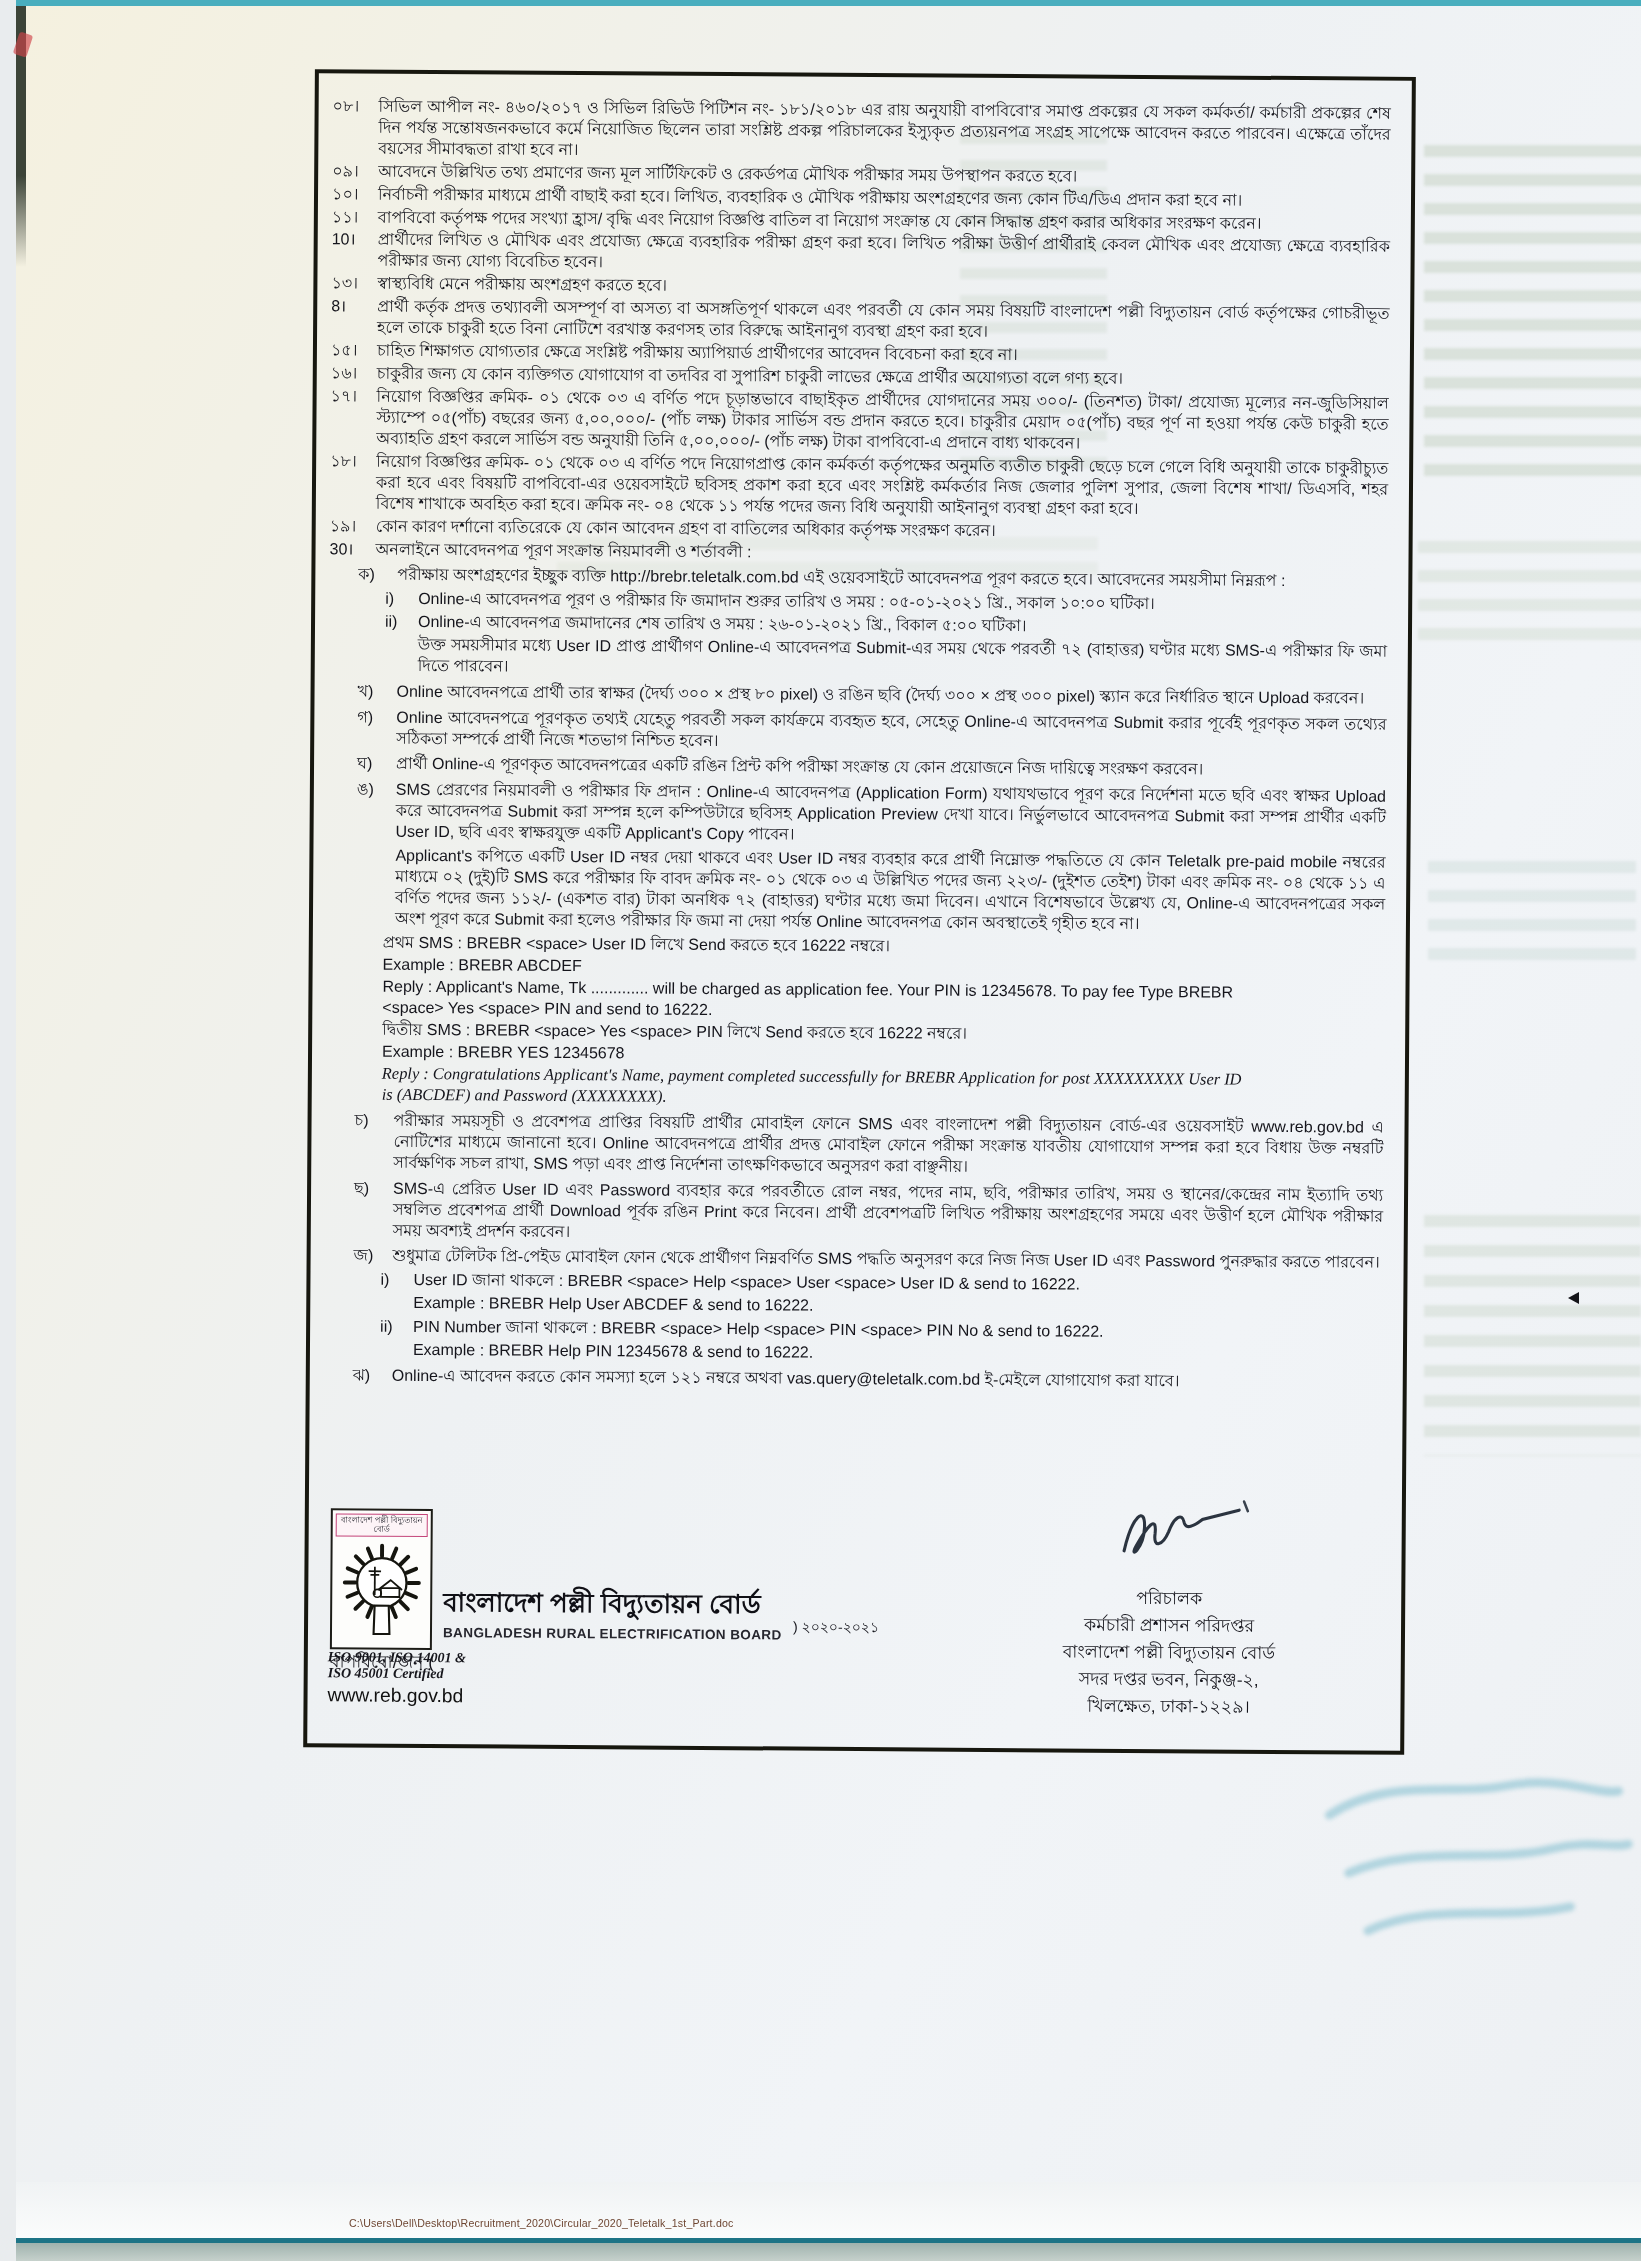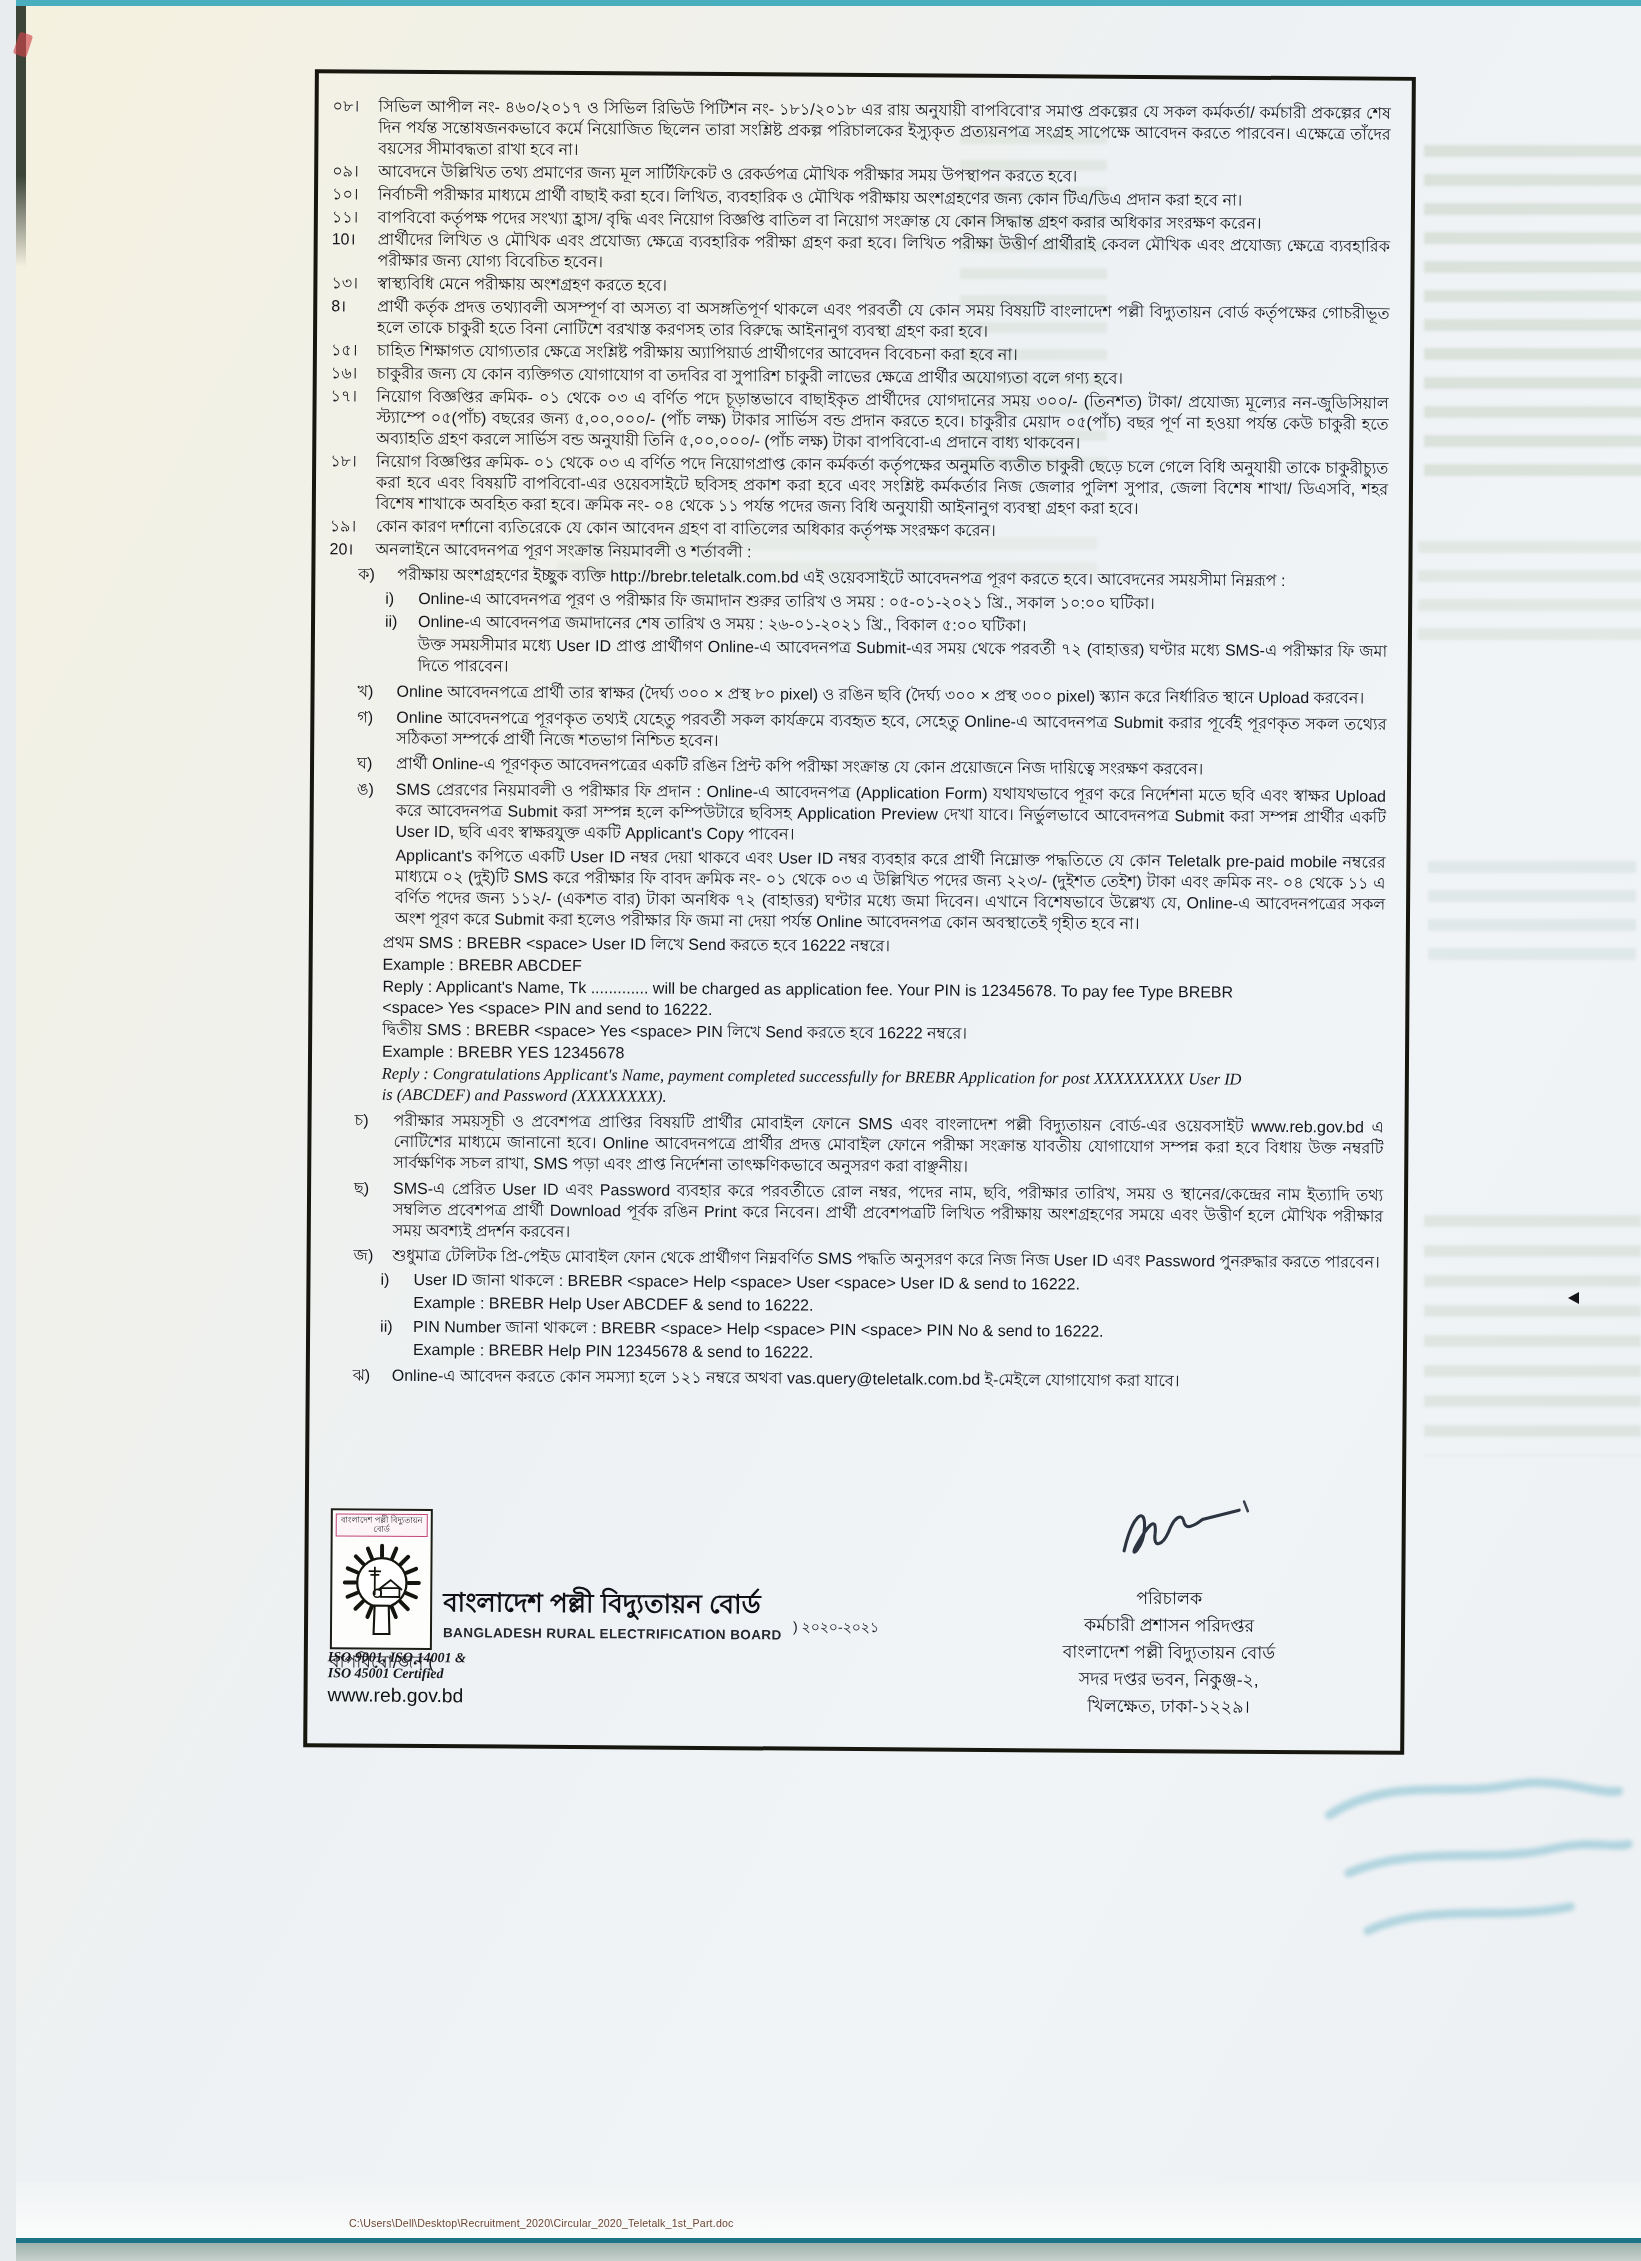--- a/index.html
+++ b/index.html
@@ -139,21 +139,21 @@
         </div>
       <div class="row">
           <span class="num">১৮।</span>
           <span class="txt">নিয়োগ বিজ্ঞপ্তির ক্রমিক- ০১ থেকে ০৩ এ বর্ণিত পদে নিয়োগপ্রাপ্ত কোন কর্মকর্তা কর্তৃপক্ষের অনুমতি ব্যতীত চাকুরী ছেড়ে চলে গেলে বিধি অনুযায়ী তাকে চাকুরীচ্যুত করা হবে এবং বিষয়টি বাপবিবো-এর ওয়েবসাইটে ছবিসহ প্রকাশ করা হবে এবং সংশ্লিষ্ট কর্মকর্তার নিজ জেলার পুলিশ সুপার, জেলা বিশেষ শাখা/ ডিএসবি, শহর বিশেষ শাখাকে অবহিত করা হবে। ক্রমিক নং- ০৪ থেকে ১১ পর্যন্ত পদের জন্য বিধি অনুযায়ী আইনানুগ ব্যবস্থা গ্রহণ করা হবে।</span>
         </div>
       <div class="row">
           <span class="num">১৯।</span>
           <span class="txt">কোন কারণ দর্শানো ব্যতিরেকে যে কোন আবেদন গ্রহণ বা বাতিলের অধিকার কর্তৃপক্ষ সংরক্ষণ করেন।</span>
         </div>
       <div class="row">
-          <span class="num">20।</span>
+          <span class="num">30।</span>
           <span class="txt">অনলাইনে আবেদনপত্র পূরণ সংক্রান্ত নিয়মাবলী ও শর্তাবলী :</span>
         </div>
 
       <div class="sec20">
         <div class="srow">
             <span class="slab">ক)</span>
             <span class="stext">পরীক্ষায় অংশগ্রহণের ইচ্ছুক ব্যক্তি http://brebr.teletalk.com.bd এই ওয়েবসাইটে আবেদনপত্র পূরণ করতে হবে। আবেদনের সময়সীমা নিম্নরূপ :</span>
           </div>
         <div class="rrow">
             <span class="rlab">i)</span>

